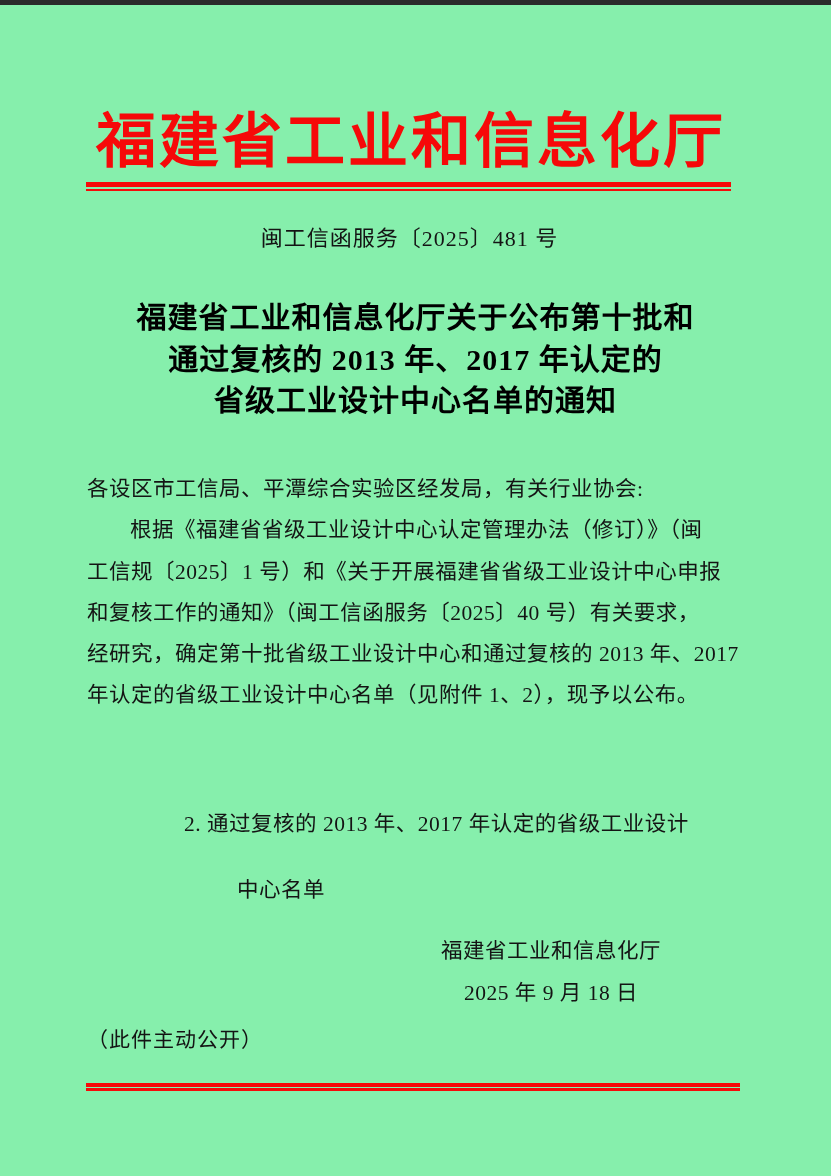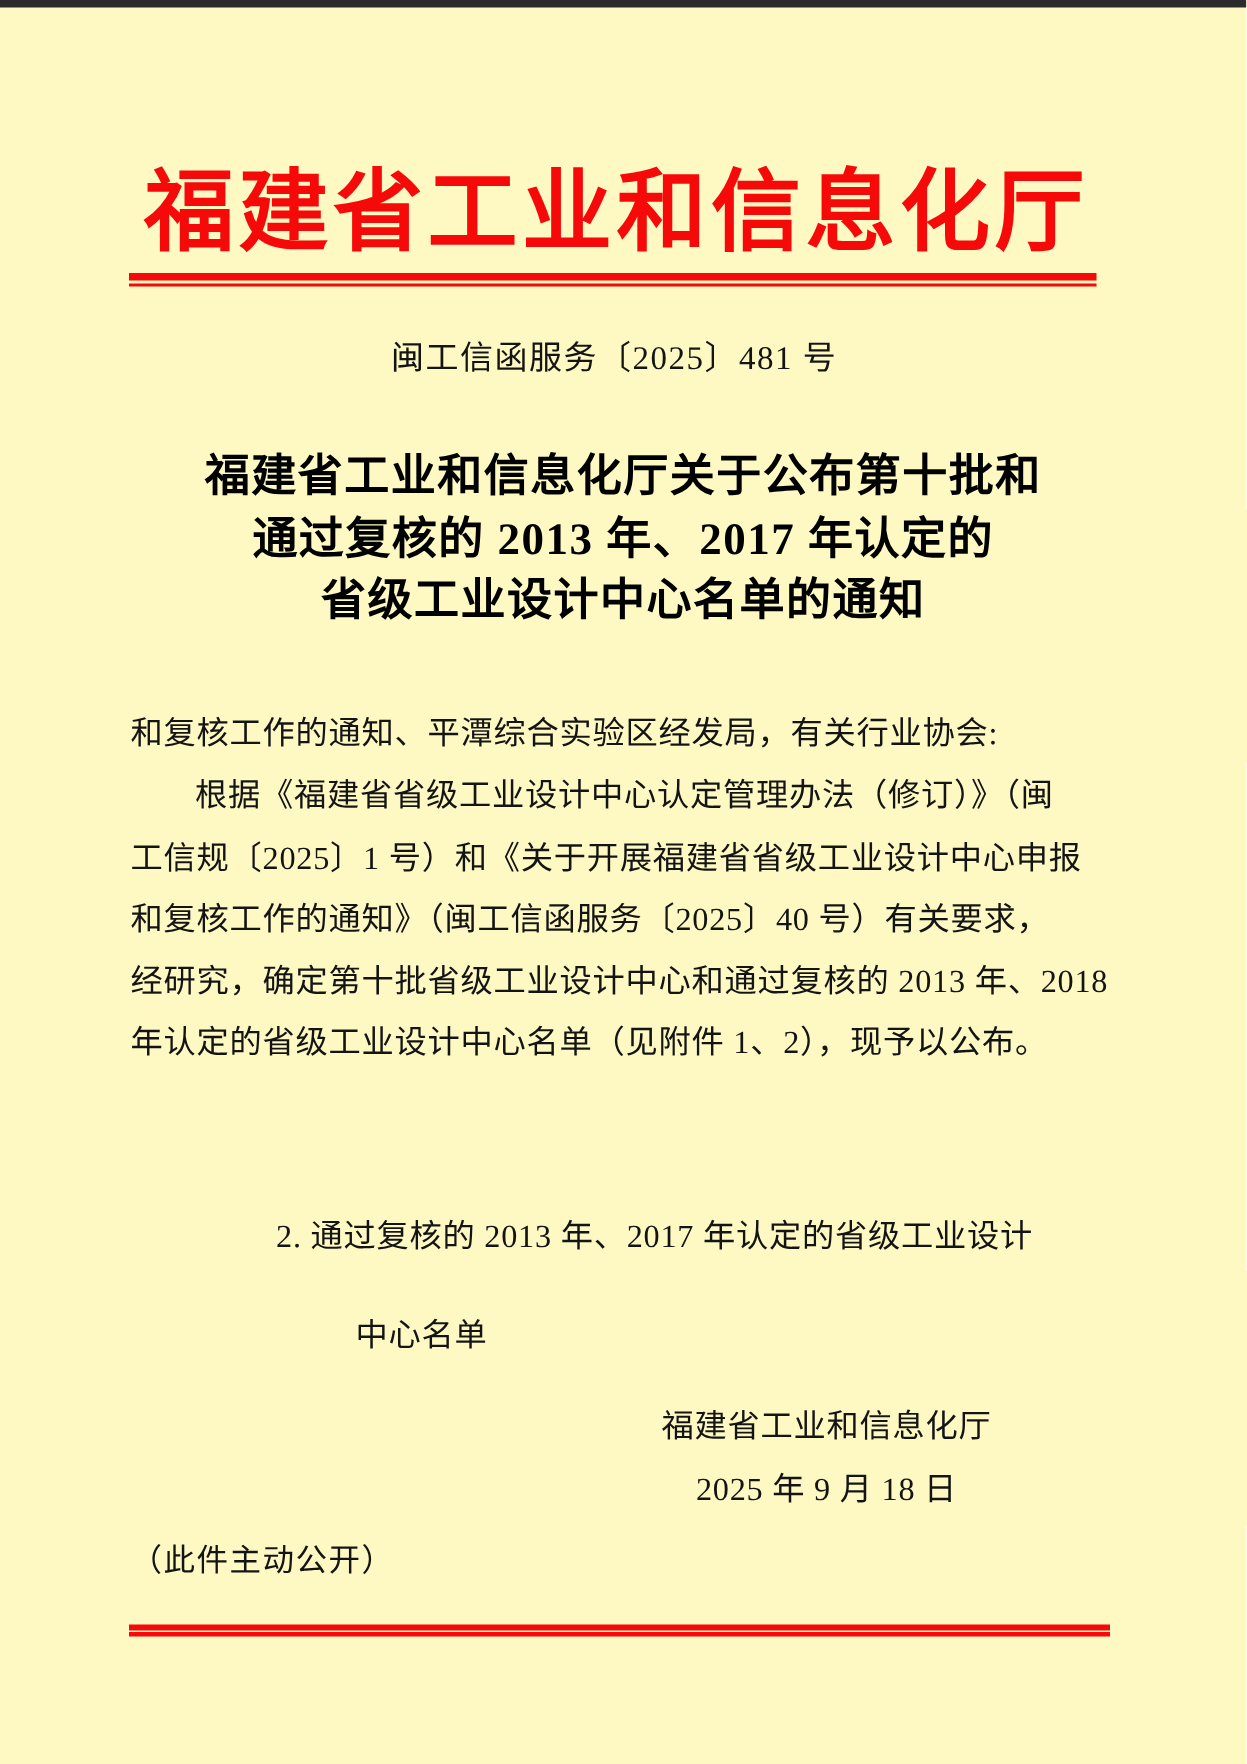--- a/index.html
+++ b/index.html
@@ -4,21 +4,21 @@
 <style>
   html, body {
     margin: 0;
     padding: 0;
     background: #ffffff;
   }
   .page {
     position: relative;
     width: 831px;
     height: 1176px;
-    background: #fef9c3;
+    background: #86efac;
     overflow: hidden;
     font-family: "Liberation Serif", "DejaVu Serif", serif;
     color: var(--ink, #141414);
   }
   .top-scan-bar {
     position: absolute;
     top: 0; left: 0;
     width: 100%;
     height: 5px;
     background: var(--bar, #2b2b2b);
@@ -133,25 +133,25 @@
 
   <div class="doc-number">闽工信函服务〔2025〕481 号</div>
 
   <div class="title-block">
     <div>福建省工业和信息化厅关于公布第十批和</div>
     <div>通过复核的 2013 年、2017 年认定的</div>
     <div>省级工业设计中心名单的通知</div>
   </div>
 
   <div class="body-block">
-    <div class="line">和复核工作的通知、平潭综合实验区经发局，有关行业协会:</div>
+    <div class="line">各设区市工信局、平潭综合实验区经发局，有关行业协会:</div>
     <div class="line indent">根据《福建省省级工业设计中心认定管理办法（修订）》（闽</div>
     <div class="line">工信规〔2025〕1 号）和《关于开展福建省省级工业设计中心申报</div>
     <div class="line">和复核工作的通知》（闽工信函服务〔2025〕40 号）有关要求，</div>
-    <div class="line">经研究，确定第十批省级工业设计中心和通过复核的 2013 年、2018</div>
+    <div class="line">经研究，确定第十批省级工业设计中心和通过复核的 2013 年、2017</div>
     <div class="line">年认定的省级工业设计中心名单（见附件 1、2），现予以公布。</div>
   </div>
 
   <div class="attach-line attach-2">2. 通过复核的 2013 年、2017 年认定的省级工业设计</div>
   <div class="attach-line attach-3">中心名单</div>
 
   <div class="signature-block">
     <div>福建省工业和信息化厅</div>
     <div>2025 年 9 月 18 日</div>
   </div>

